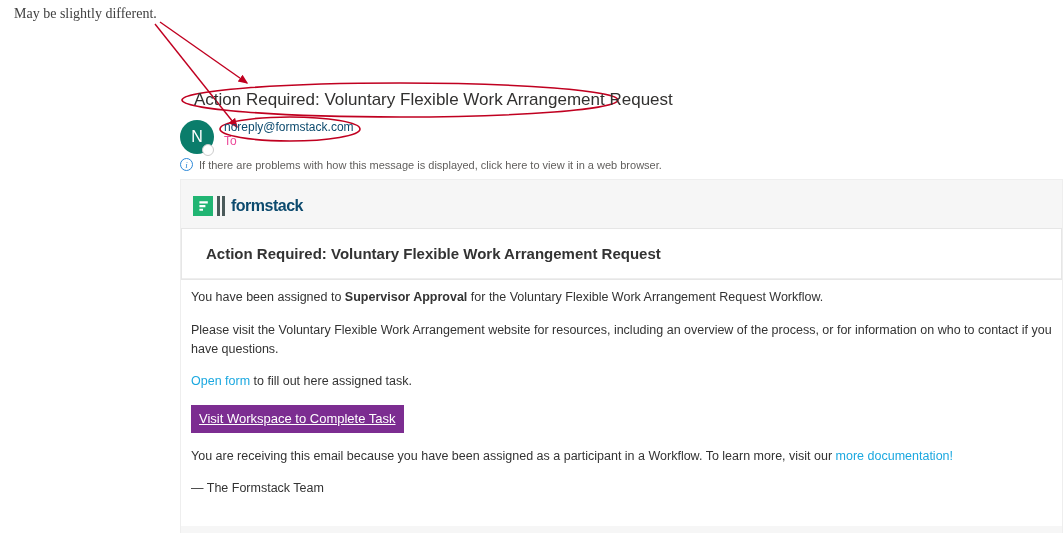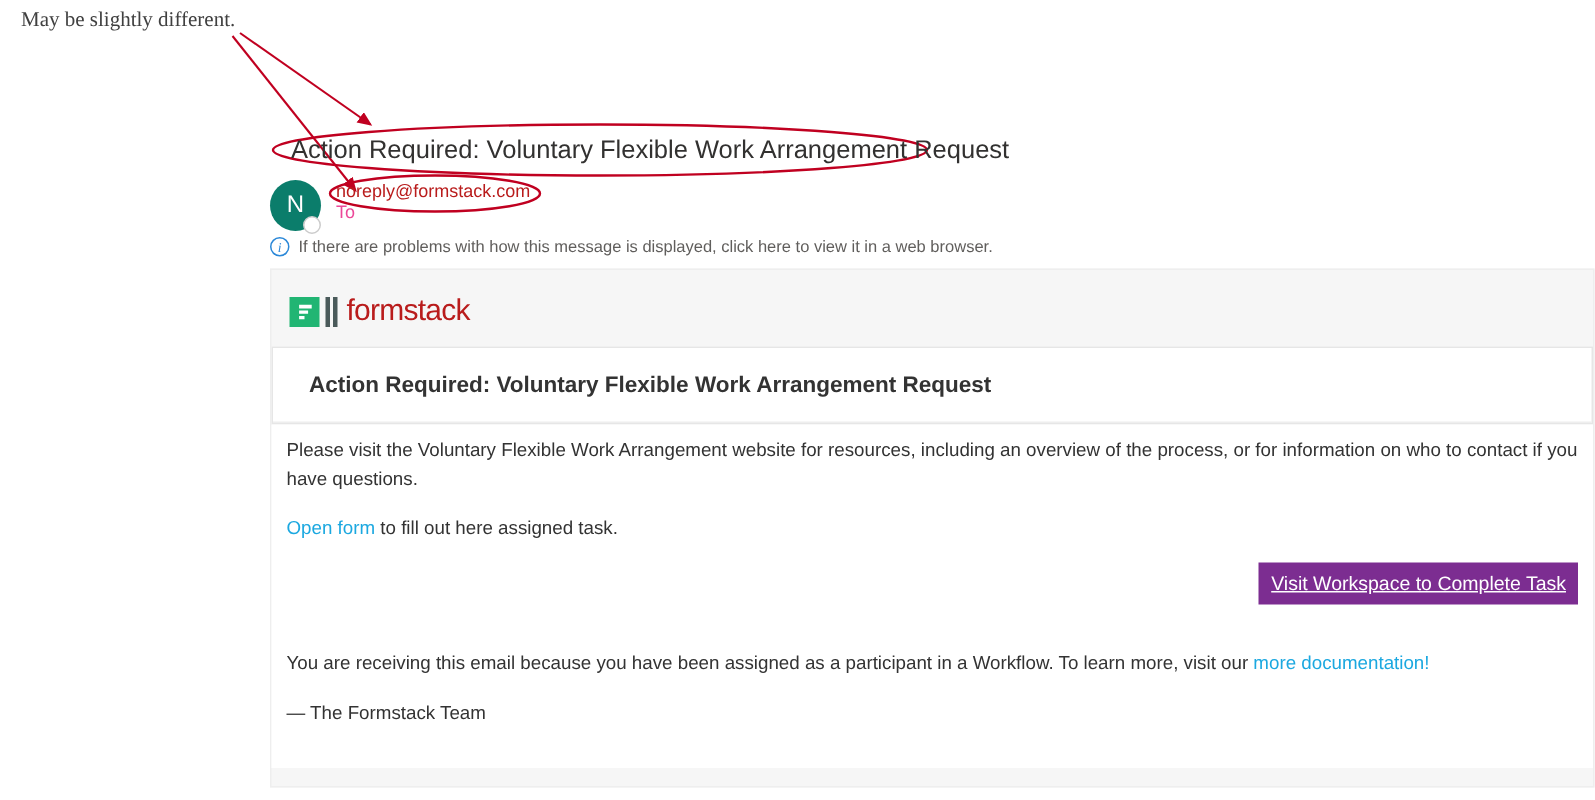--- a/index.html
+++ b/index.html
@@ -66,21 +66,21 @@
     border-radius: 50%;
     bottom: -2px;
     left: 22px;
   }
   .sender-meta {
     display: flex;
     flex-direction: column;
     font-size: 12px;
     color: #605e5c;
   }
-  .sender-email { color: #b91c1c; text-align: right; }
+  .sender-email { color: #0c4a6e; text-align: right; }
   .sender-to { color: #ec4899; }
   .info-bar {
     display: flex;
     align-items: center;
     font-size: 11px;
     color: #605e5c;
     margin: 4px 0 8px 0;
   }
   .info-icon {
     width: 13px;
@@ -123,23 +123,23 @@
     display: inline-flex;
     margin-right: 6px;
   }
   .brand-bars span {
     width: 3px;
     height: 20px;
     background: #4a5a5a;
     margin-left: 2px;
   }
   .brand-text {
-    font-size: 20px;
-    font-weight: 400;
-    color: #b91c1c;
+    font-size: 16px;
+    font-weight: 700;
+    color: #0c4a6e;
     letter-spacing: -0.5px;
   }
   .card {
     background: #fff;
     border: 1px solid #e6e6e6;
     margin: 0 0 0 0;
   }
   .card-title {
     padding: 16px 24px;
     font-size: 15px;
@@ -149,21 +149,21 @@
   }
   .card-body {
     padding: 8px 10px 14px 10px;
     font-size: 12.5px;
     color: #333;
     line-height: 1.5;
     background: #fff;
   }
   .card-body p { margin-bottom: 14px; }
   .link { color: #1ba8e0; cursor: pointer; }
-  .cta-row { text-align: right; margin-bottom: 30px; }
+  .cta-row { margin-bottom: 14px; }
   .cta-btn {
     display: inline-block;
     background: #7c2d91;
     color: #fff;
     padding: 4px 8px;
     font-size: 13px;
     cursor: pointer;
     text-decoration: underline;
   }
   .footer {
@@ -229,20 +229,23 @@
           <span></span>
         </span>
       <span class="brand-text">formstack</span>
     </div>
 
     <div class="card">
       <div class="card-title">Action Required: Voluntary Flexible Work Arrangement Request</div>
     </div>
 
     <div class="card-body">
+      <p>
+        <span>You have been assigned to </span><span class="bold">Supervisor Approval</span><span> for the Voluntary Flexible Work Arrangement Request Workflow.</span>
+      </p>
       <p>Please visit the Voluntary Flexible Work Arrangement website for resources, including an overview of the process, or for information on who to contact if you have questions.</p>
       <p>
         <span class="link">Open form</span><span> to fill out here assigned task.</span>
       </p>
       <div class="cta-row">
         <span class="cta-btn">Visit Workspace to Complete Task</span>
       </div>
       <p>
         <span>You are receiving this email because you have been assigned as a participant in a Workflow. To learn more, visit our </span><span class="link">more documentation!</span>
       </p>

